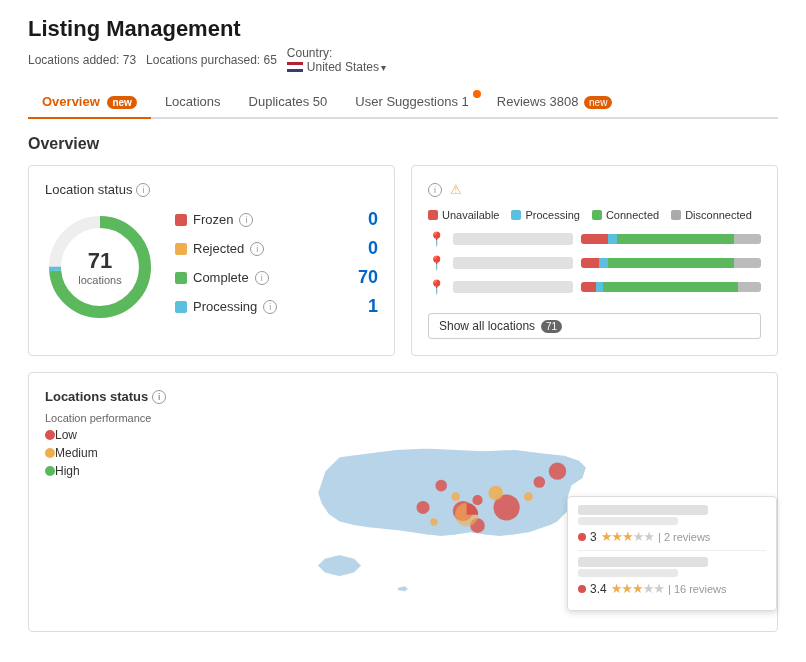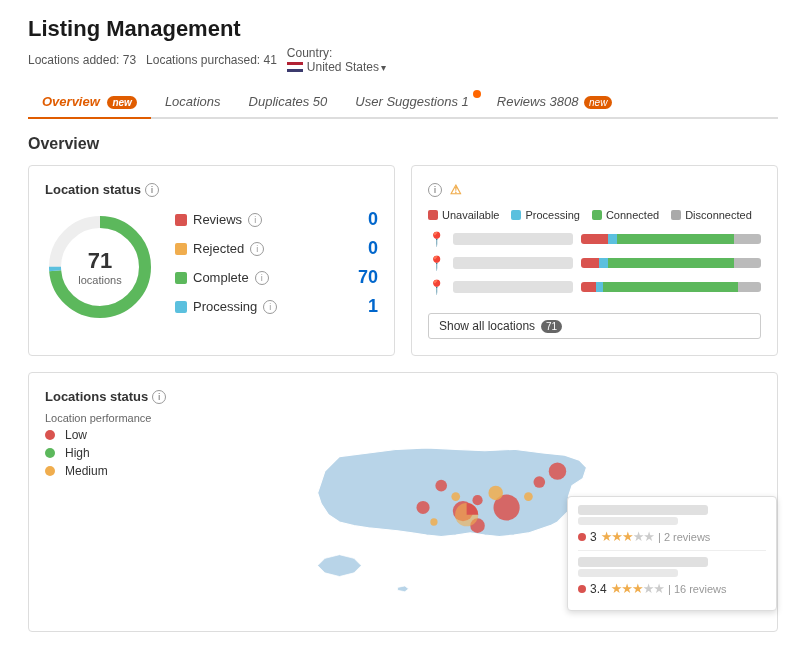--- a/index.html
+++ b/index.html
@@ -8,36 +8,36 @@
     .page { padding: 16px 28px; }
 
     h1 { font-size: 22px; font-weight: bold; color: #1a1a1a; margin-bottom: 4px; }
 
     .subtitle { font-size: 12px; color: #555; display: flex; align-items: center; gap: 10px; margin-bottom: 12px; }
     .subtitle span { color: #555; }
     .country-flag { display: inline-block; width: 16px; height: 10px; background: linear-gradient(to bottom, #B22234 0%, #B22234 33%, #fff 33%, #fff 66%, #3C3B6E 66%); margin-right: 4px; vertical-align: middle; }
     .country-link { color: #0066cc; text-decoration: none; display: flex; align-items: center; }
     .chevron { font-size: 10px; margin-left: 2px; }
 
-    .tabs { display: flex; border-bottom: 2px solid #ddd; margin-bottom: 16px; gap: 0; font-style: italic; }
+    .tabs { display: flex; border-bottom: 2px solid #ddd; margin-bottom: 16px; gap: 0; }
     .tab { padding: 8px 14px; cursor: pointer; font-size: 13px; color: #555; border-bottom: 2px solid transparent; margin-bottom: -2px; position: relative; }
     .tab.active { color: #e05c00; border-bottom: 2px solid #e05c00; font-weight: bold; }
     .tab-badge { display: inline-block; background: #e05c00; color: #fff; border-radius: 8px; font-size: 10px; padding: 1px 5px; margin-left: 4px; }
     .tab-badge.new { background: #e05c00; }
     .tab-dot { width: 8px; height: 8px; background: #ff6600; border-radius: 50%; position: absolute; top: 4px; right: 2px; }
 
     .section-title { font-size: 16px; font-weight: bold; margin-bottom: 12px; }
 
     .cards-row { display: flex; gap: 16px; margin-bottom: 16px; }
 
     .card { background: #fff; border: 1px solid #ddd; border-radius: 4px; padding: 16px; flex: 1; }
 
     
     .location-status-card { display: flex; flex-direction: column; }
-    .card-title { font-size: 13px; font-weight: bold; margin-bottom: 12px; display: flex; align-items: center; gap: 4px; }
+    .card-title { font-size: 13px; font-weight: normal; margin-bottom: 12px; display: flex; align-items: center; gap: 4px; }
     .info-icon { display: inline-flex; align-items: center; justify-content: center; width: 14px; height: 14px; border-radius: 50%; border: 1px solid #999; font-size: 9px; color: #999; cursor: pointer; }
 
     .status-content { display: flex; align-items: center; gap: 20px; }
 
     
     .donut-container { position: relative; width: 110px; height: 110px; flex-shrink: 0; }
     .donut-svg { width: 110px; height: 110px; }
     .donut-center { position: absolute; top: 50%; left: 50%; transform: translate(-50%, -50%); text-align: center; }
     .donut-num { font-size: 22px; font-weight: bold; color: #333; display: block; }
     .donut-label { font-size: 11px; color: #666; display: block; }
@@ -76,21 +76,21 @@
     .show-all-btn { display: inline-flex; align-items: center; gap: 6px; margin-top: 10px; padding: 5px 10px; border: 1px solid #ccc; border-radius: 3px; font-size: 12px; cursor: pointer; background: #fff; color: #333; }
     .show-all-btn .count-badge { background: #666; color: #fff; border-radius: 8px; font-size: 10px; padding: 1px 5px; }
 
     
     .warning-icon { color: #f0ad4e; font-size: 13px; margin-left: 4px; }
 
     
     .bottom-card { border: 1px solid #ddd; border-radius: 4px; padding: 16px; position: relative; min-height: 260px; }
     .locations-status-title { font-size: 13px; font-weight: bold; margin-bottom: 8px; display: flex; align-items: center; gap: 4px; }
     .perf-legend { margin-bottom: 8px; }
-    .perf-item { display: flex; align-items: center; gap: 10px; font-size: 12px; margin-bottom: 4px; }
+    .perf-item { display: flex; align-items: center; gap: 0; font-size: 12px; margin-bottom: 4px; }
     .perf-dot { width: 10px; height: 10px; border-radius: 50%; }
     .perf-dot.low { background: #d9534f; }
     .perf-dot.medium { background: #f0ad4e; }
     .perf-dot.high { background: #5cb85c; }
 
     
     .map-container { position: absolute; top: 40px; left: 120px; right: 0; bottom: 0; }
 
     
     .location-popup { position: absolute; right: 0; bottom: 20px; background: #fff; border: 1px solid #ddd; border-radius: 4px; padding: 8px 10px; width: 210px; box-shadow: 0 2px 6px rgba(0,0,0,0.15); z-index: 10; }
@@ -107,21 +107,21 @@
     .tab-badge-reviews { background: #e05c00; color: #fff; border-radius: 8px; font-size: 10px; padding: 1px 5px; margin-left: 2px; }
   </style>
 </head>
 <body>
 
 <div class="page">
 
   <h1>Listing Management</h1>
   <div class="subtitle">
     <span>Locations added: 73</span>
-    <span>Locations purchased: 41</span>
+    <span>Locations purchased: 65</span>
     <span>
       <span>Country:</span>
       <a class="country-link" href="#">
         <span class="country-flag"></span>
         <span>United States</span>
         <span class="chevron">▾</span>
       </a>
     </span>
   </div>
 
@@ -167,21 +167,21 @@
           <div class="donut-center">
             <span class="donut-num">71</span>
             <span class="donut-label">locations</span>
           </div>
         </div>
 
         <div class="status-list">
           <div class="status-item">
             <div class="status-item-left">
               <span class="status-dot frozen"></span>
-              <span>Reviews</span>
+              <span>Frozen</span>
               <span class="info-icon">i</span>
             </div>
             <span class="status-count">0</span>
           </div>
           <div class="status-item">
             <div class="status-item-left">
               <span class="status-dot rejected"></span>
               <span>Rejected</span>
               <span class="info-icon">i</span>
             </div>
@@ -274,26 +274,26 @@
       <span>Locations status</span>
       <span class="info-icon">i</span>
     </div>
     <div class="perf-legend">
       <div style="font-size:11px; color:#666; margin-bottom:4px;">Location performance</div>
       <div class="perf-item">
         <span class="perf-dot low"></span>
         <span>Low</span>
       </div>
       <div class="perf-item">
+        <span class="perf-dot medium"></span>
+        <span>Medium</span>
+      </div>
+      <div class="perf-item">
         <span class="perf-dot high"></span>
         <span>High</span>
-      </div>
-      <div class="perf-item">
-        <span class="perf-dot medium"></span>
-        <span>Medium</span>
       </div>
     </div>
 
     <div class="map-container">
       <svg viewBox="0 0 500 300" style="width:100%;height:100%;">
 
         <path d="M60,80 L80,60 L120,55 L160,50 L200,48 L240,50 L280,52 L320,50 L360,55 L390,58 L410,65 L420,75 L415,90 L400,100 L395,115 L400,130 L390,140 L380,150 L370,155 L355,160 L340,165 L320,168 L300,170 L280,168 L260,165 L240,168 L220,170 L200,168 L180,165 L160,162 L140,160 L120,158 L100,155 L80,150 L65,140 L55,125 L50,110 L55,95 Z" fill="#b8d4e8" stroke="#fff" stroke-width="1.5"></path>
 
         <path d="M60,200 L80,195 L100,200 L110,210 L100,220 L80,225 L60,220 L50,210 Z" fill="#b8d4e8" stroke="#fff" stroke-width="1"></path>
 

